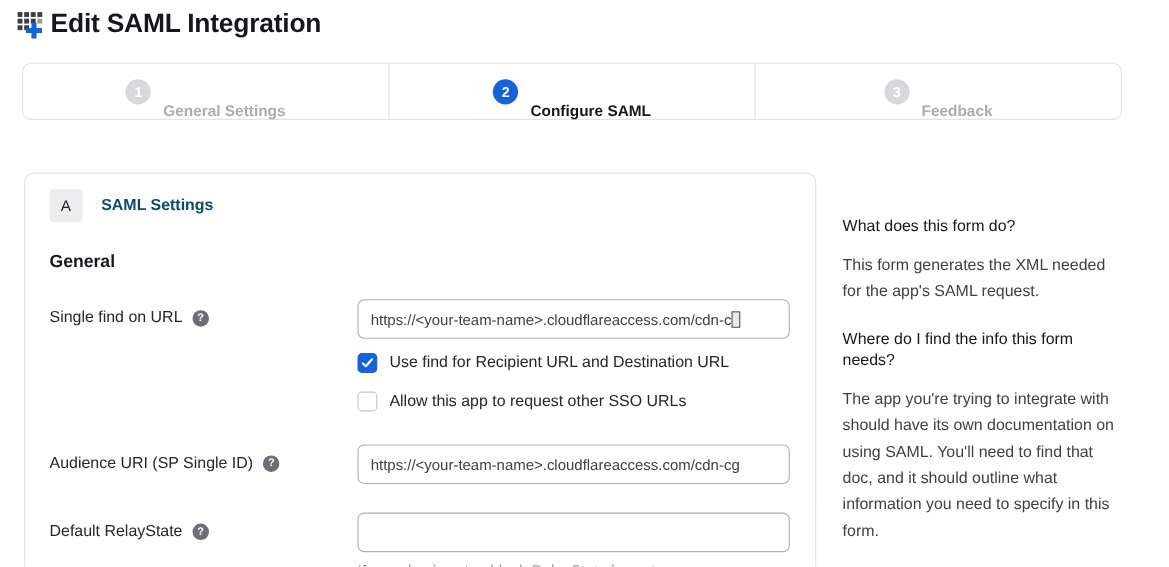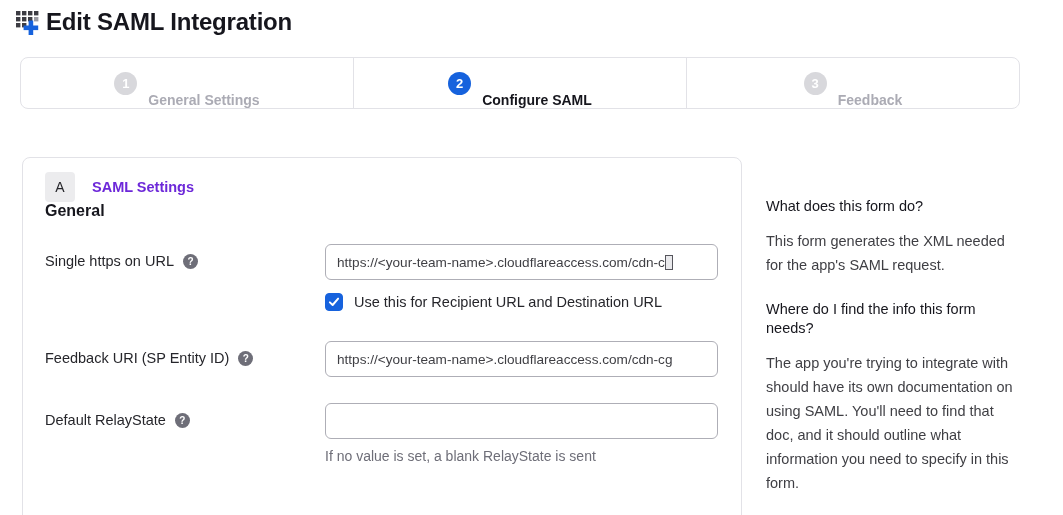--- a/index.html
+++ b/index.html
@@ -89,22 +89,23 @@
     width: 30px; height: 30px;
     background: #ececee;
     border-radius: 4px;
     display: flex;
     align-items: center;
     justify-content: center;
     font-size: 14px;
     font-weight: 400;
     color: #26262b;
   }
-  .section-title { font-size: 14.5px; font-weight: 700; color: #6d28d9; }
+  .section-title { font-size: 14.5px; font-weight: 700; color: #0c4a6e; }
   .group-heading {
+    margin-top: 28px;
     font-size: 16px;
     font-weight: 700;
     color: #16161d;
   }
 
   .field-row { display: flex; align-items: flex-start; }
   .row-sso        { margin-top: 24px; }
   .row-audience   { margin-top: 30px; }
   .row-relaystate { margin-top: 26px; }
   .field-label-col {
@@ -250,44 +251,50 @@
 
     <div class="section-header">
       <span class="section-badge">A</span>
       <span class="section-title">SAML Settings</span>
     </div>
 
     <h2 class="group-heading">General</h2>
 
     <div class="field-row row-sso">
       <div class="field-label-col">
-        <span class="field-label">Single https on URL</span>
+        <span class="field-label">Single find on URL</span>
         <span class="help-icon">?</span>
       </div>
       <div class="control-col">
         <div class="textbox">
           <span class="value">https://&lt;your-team-name&gt;.cloudflareaccess.com/cdn-cg</span>
           <span class="text-cursor"></span>
         </div>
       </div>
     </div>
 
     <div class="checkbox-row cb1">
       <span class="checkbox checked">
         <svg width="12" height="12" viewBox="0 0 16 16">
             <path d="M2.5 8.5 L6.2 12 L13.5 3.5" stroke="#ffffff" stroke-width="2.6" fill="none" stroke-linecap="round" stroke-linejoin="round"></path>
           </svg>
       </span>
-      <span class="checkbox-label">Use this for Recipient URL and Destination URL</span>
-    </div>
-
+      <span class="checkbox-label">Use find for Recipient URL and Destination URL</span>
+    </div>
+
+    <div class="checkbox-row cb2">
+      <span class="checkbox">
+        
+      </span>
+      <span class="checkbox-label">Allow this app to request other SSO URLs</span>
+    </div>
 
     <div class="field-row row-audience">
       <div class="field-label-col">
-        <span class="field-label">Feedback URI (SP Entity ID)</span>
+        <span class="field-label">Audience URI (SP Single ID)</span>
         <span class="help-icon">?</span>
       </div>
       <div class="control-col">
         <div class="textbox">
           <span class="value">https://&lt;your-team-name&gt;.cloudflareaccess.com/cdn-cg</span>
         </div>
       </div>
     </div>
 
     <div class="field-row row-relaystate">

